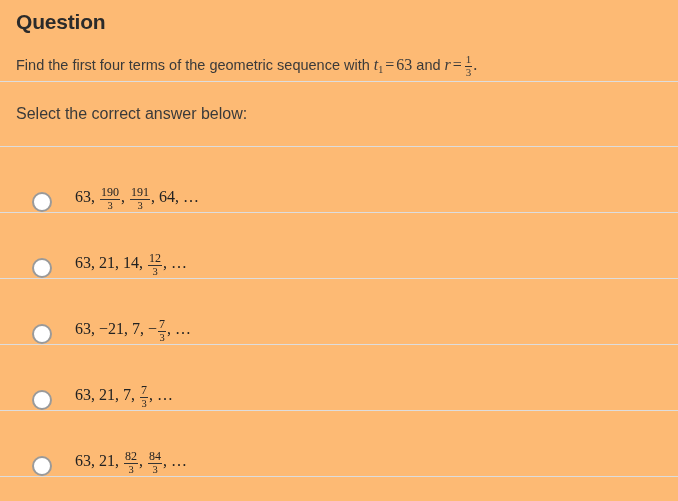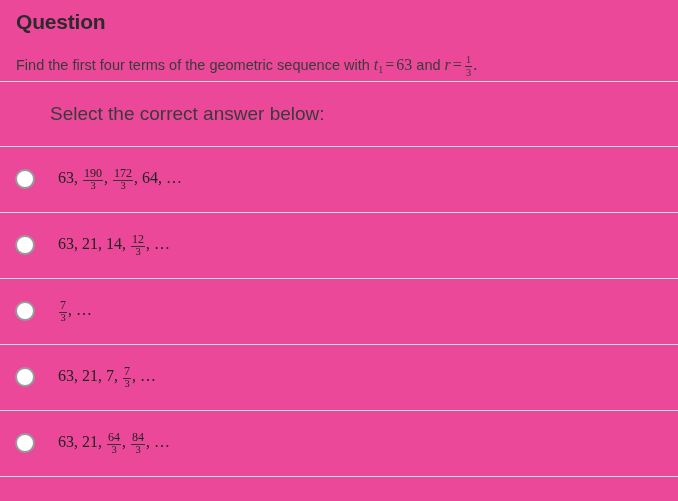--- a/index.html
+++ b/index.html
@@ -11,21 +11,21 @@
     width: 678px;
     height: 501px;
     font-family: "Liberation Sans", sans-serif;
     color: #333333;
     overflow: hidden;
   }
   .page {
     position: relative;
     width: 678px;
     height: 501px;
-    background: #ec4899;
+    background: #fdba74;
   }
 
   
   .question-block {
     padding: 8px 16px 0 16px;
   }
   .question-title {
     font-size: 21px;
     font-weight: bold;
     color: #2b2b2b;
@@ -100,31 +100,30 @@
     background: #dddddd;
   }
 
   
   .select-prompt {
     height: 64px;
     display: flex;
     align-items: center;
     padding-left: 16px;
     box-sizing: border-box;
-    font-size: 19px;
+    font-size: 16px;
     color: #3a3a3a;
-    margin-left: 34px;
   }
 
   
   .option-row {
     height: 65px;
     display: flex;
-    align-items: center;
-    padding-left: 15px;
+    align-items: flex-end;
+    padding-left: 32px;
     box-sizing: border-box;
     cursor: pointer;
   }
   .radio {
     width: 20px;
     height: 20px;
     min-width: 20px;
     border: 2px solid #9a9a9a;
     border-radius: 50%;
     background: #ffffff;
@@ -156,38 +155,38 @@
 
   <div class="divider"></div>
 
   <div class="select-prompt">Select the correct answer below:</div>
 
   <div class="divider"></div>
 
   <div id="options-container">
       <div class="option-row">
         <span class="radio"></span>
-        <span class="option-text"><span>63, </span><span class="frac"><span class="num">190</span><span class="den">3</span></span><span>, </span><span class="frac"><span class="num">172</span><span class="den">3</span></span><span>, 64, </span><span class="ellipsis">…</span></span>
+        <span class="option-text"><span>63, </span><span class="frac"><span class="num">190</span><span class="den">3</span></span><span>, </span><span class="frac"><span class="num">191</span><span class="den">3</span></span><span>, 64, </span><span class="ellipsis">…</span></span>
       </div>
       <div class="divider"></div>
       <div class="option-row">
         <span class="radio"></span>
         <span class="option-text"><span>63, 21, 14, </span><span class="frac"><span class="num">12</span><span class="den">3</span></span><span>, </span><span class="ellipsis">…</span></span>
       </div>
       <div class="divider"></div>
       <div class="option-row">
         <span class="radio"></span>
-        <span class="option-text"><span class="frac"><span class="num">7</span><span class="den">3</span></span><span>, </span><span class="ellipsis">…</span></span>
+        <span class="option-text"><span>63, −21, 7, −</span><span class="frac"><span class="num">7</span><span class="den">3</span></span><span>, </span><span class="ellipsis">…</span></span>
       </div>
       <div class="divider"></div>
       <div class="option-row">
         <span class="radio"></span>
         <span class="option-text"><span>63, 21, 7, </span><span class="frac"><span class="num">7</span><span class="den">3</span></span><span>, </span><span class="ellipsis">…</span></span>
       </div>
       <div class="divider"></div>
       <div class="option-row">
         <span class="radio"></span>
-        <span class="option-text"><span>63, 21, </span><span class="frac"><span class="num">64</span><span class="den">3</span></span><span>, </span><span class="frac"><span class="num">84</span><span class="den">3</span></span><span>, </span><span class="ellipsis">…</span></span>
+        <span class="option-text"><span>63, 21, </span><span class="frac"><span class="num">82</span><span class="den">3</span></span><span>, </span><span class="frac"><span class="num">84</span><span class="den">3</span></span><span>, </span><span class="ellipsis">…</span></span>
       </div>
       <div class="divider"></div>
     </div>
 
 </div>
 
 </body></html>

